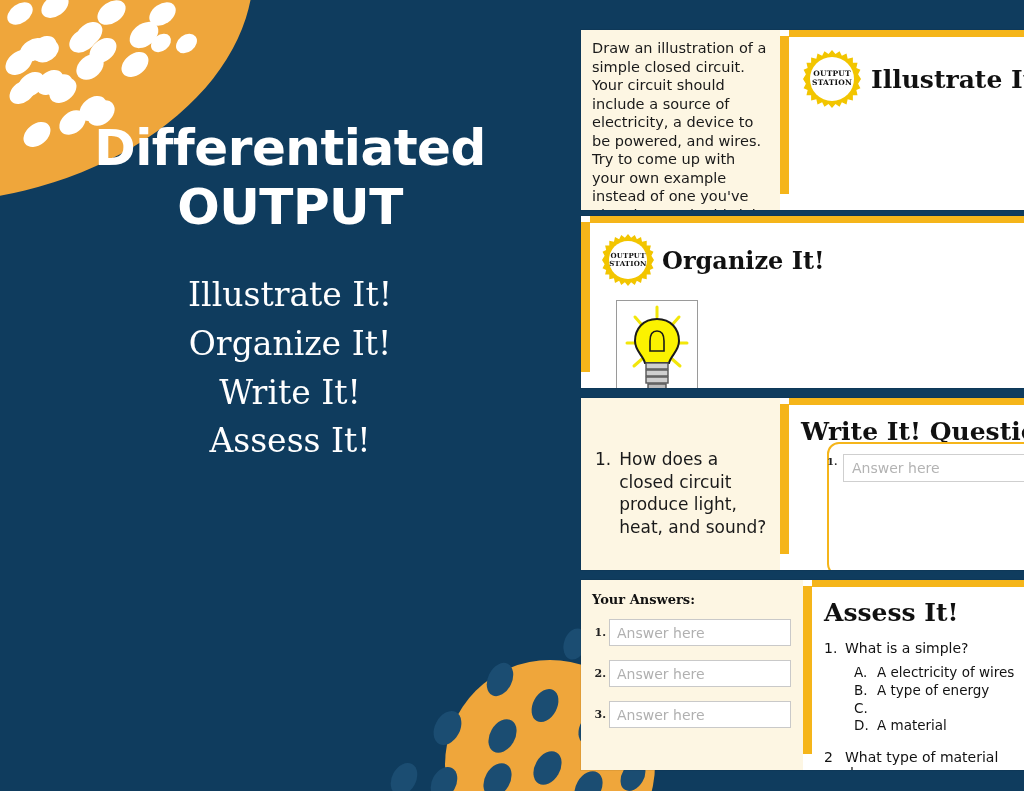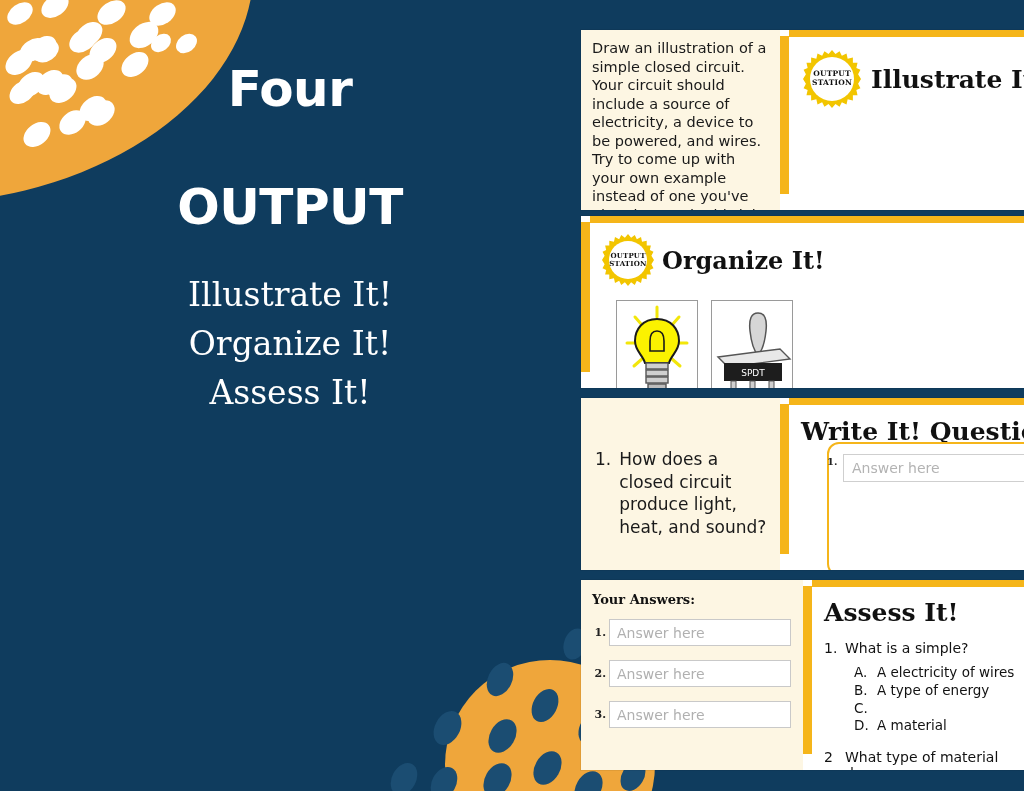--- a/index.html
+++ b/index.html
@@ -225,27 +225,28 @@
     <span class="dot-dark" style="left:100px;top:108px;width:25px;height:36px;transform:rotate(30deg);"></span>
     <span class="dot-dark" style="left:95px;top:152px;width:25px;height:36px;transform:rotate(30deg);"></span>
     <span class="dot-dark" style="left:145px;top:140px;width:25px;height:36px;transform:rotate(30deg);"></span>
     <span class="dot-dark" style="left:190px;top:100px;width:25px;height:36px;transform:rotate(30deg);"></span>
     <span class="dot-dark" style="left:186px;top:160px;width:25px;height:36px;transform:rotate(30deg);"></span>
     <span class="dot-dark" style="left:232px;top:150px;width:22px;height:32px;transform:rotate(30deg);"></span>
   </div>
 
   <div class="left-col">
     <h1 class="title">
-      <span>Four</span><br>
       <br>
+      <span>Differentiated</span><br>
       <span>OUTPUT</span><br>
     </h1>
     <ul class="subtitle-list">
       <li>Illustrate It!</li>
       <li>Organize It!</li>
+      <li>Write It!</li>
       <li>Assess It!</li>
     </ul>
   </div>
 
   <div class="cards">
 
     <div class="card" style="top:30px;height:180px;">
       <div class="card-left" style="flex:0 0 199px;">
         <div class="instr">Draw an illustration of a simple closed circuit. Your circuit should include a source of electricity, a device to be powered, and wires. Try to come up with your own example instead of one you've already seen in this lab.</div>
       </div>
@@ -294,31 +295,20 @@
                 <line x1="63" y1="65" x2="55" y2="58"></line>
               </g>
               <path d="M40 18 C26 18 18 28 18 40 C18 50 26 54 28 62 L52 62 C54 54 62 50 62 40 C62 28 54 18 40 18 Z" fill="#fbf200" stroke="#1a1a1a" stroke-width="2"></path>
               <path d="M33 40 q0 -10 7 -10 q7 0 7 10 v10 h-14 z" fill="none" stroke="#1a1a1a" stroke-width="1.6"></path>
               <rect x="29" y="62" width="22" height="6" fill="#cfcfcf" stroke="#555" stroke-width="1.4"></rect>
               <rect x="29" y="69" width="22" height="6" fill="#cfcfcf" stroke="#555" stroke-width="1.4"></rect>
               <rect x="29" y="76" width="22" height="6" fill="#cfcfcf" stroke="#555" stroke-width="1.4"></rect>
               <rect x="31" y="83" width="18" height="7" fill="#bdbdbd" stroke="#555" stroke-width="1.4"></rect>
             </svg>
           </div>
-          <div class="tile">
-            <svg viewBox="0 0 80 96" width="80" height="96">
-              <path d="M46 12 q10 0 8 18 q-2 18 -8 24 q-6 -6 -8 -24 q-2 -18 8 -18 z" fill="#d6d6d6" stroke="#555" stroke-width="1.5"></path>
-              <polygon points="6,56 68,48 78,58 16,66" fill="#e8e8e8" stroke="#555" stroke-width="1.4"></polygon>
-              <rect x="12" y="62" width="58" height="18" fill="#1d1d1d"></rect>
-              <text x="41" y="75" font-family="DejaVu Sans, sans-serif" font-size="9" fill="#ffffff" text-anchor="middle">SPDT</text>
-              <rect x="19" y="80" width="5" height="12" fill="#cfcfcf" stroke="#555" stroke-width="1"></rect>
-              <rect x="38" y="80" width="5" height="12" fill="#cfcfcf" stroke="#555" stroke-width="1"></rect>
-              <rect x="57" y="80" width="5" height="12" fill="#cfcfcf" stroke="#555" stroke-width="1"></rect>
-            </svg>
-          </div>
         </div>
       </div>
     </div>
 
     <div class="card" style="top:398px;height:172px;">
       <div class="card-left" style="flex:0 0 199px;">
         <div class="instr instr-lg" style="display:flex;gap:8px;padding-top:50px;">
           <span>1.</span>
           <span>How does a closed circuit produce light, heat, and sound?</span>
         </div>

